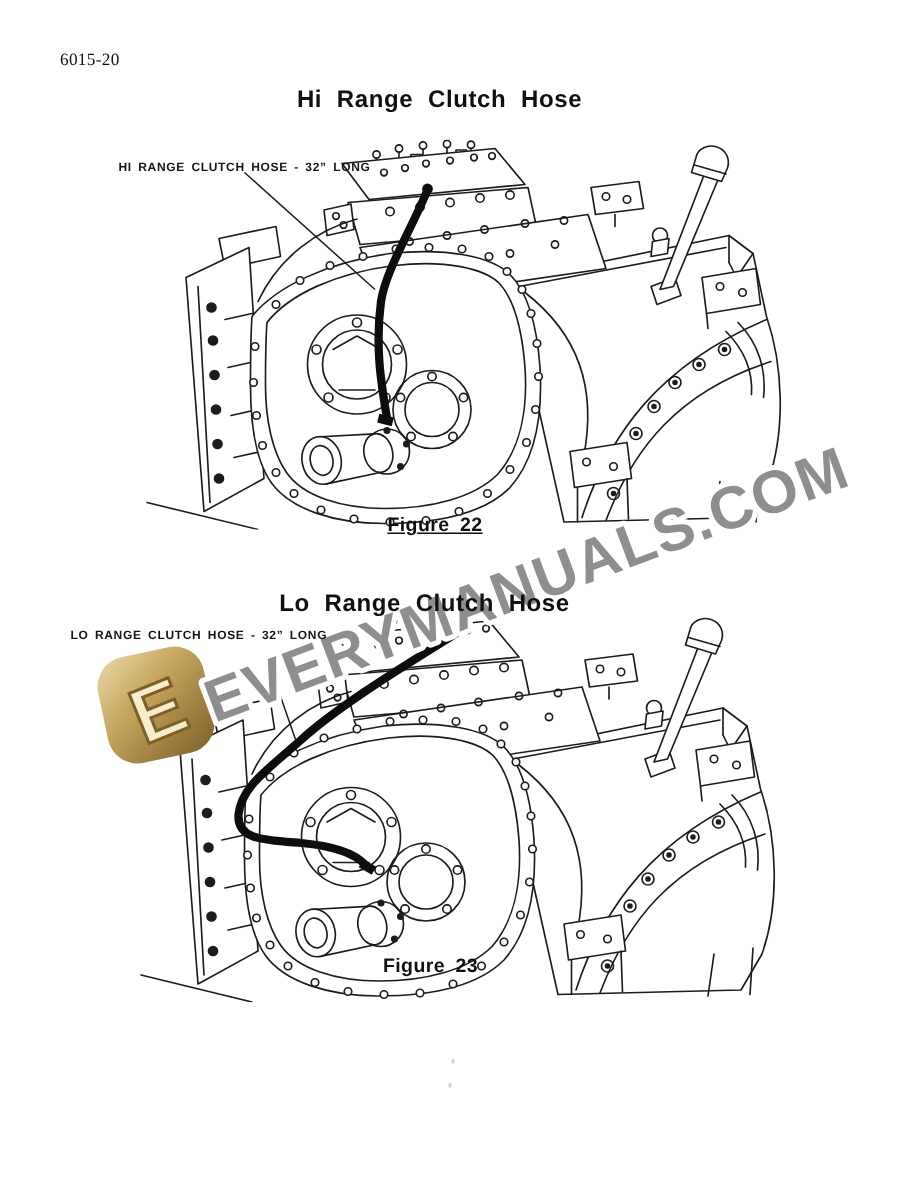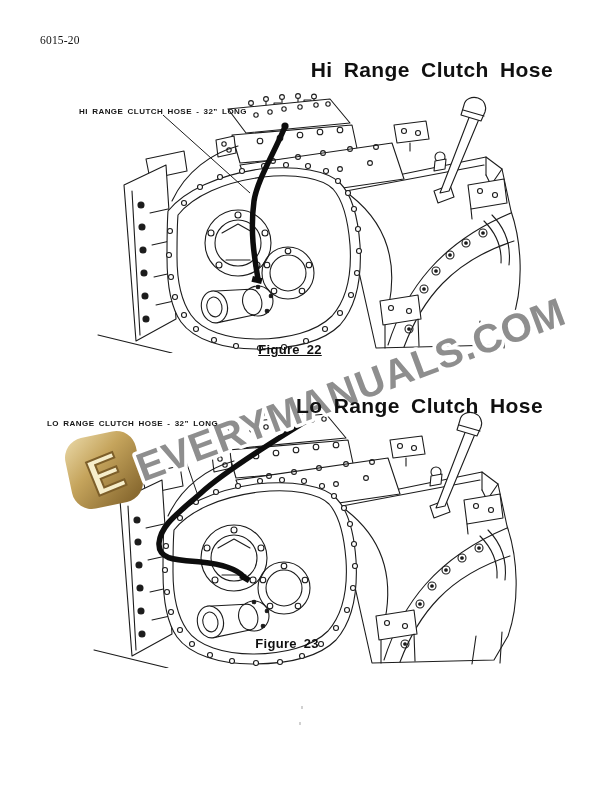--- a/index.html
+++ b/index.html
@@ -1,21 +1,21 @@
 <!DOCTYPE html>
 <html><head>
 <meta charset="utf-8">
 <style>
   html,body{margin:0;padding:0;}
   body{width:612px;height:792px;position:relative;background:#ffffff;overflow:hidden;
        font-family:"Liberation Sans",sans-serif;}
   .abs{position:absolute;}
   .pagenum{left:40px;top:34px;font-family:"Liberation Serif",serif;font-size:11.5px;
            color:#111;letter-spacing:.2px;z-index:8;}
-  .fig-title{font-weight:700;font-size:21px;color:#101010;text-align:right;
+  .fig-title{font-weight:700;font-size:16px;color:#101010;text-align:center;
              letter-spacing:.4px;word-spacing:5px;z-index:8;}
   .title-1{left:33px;top:58px;width:520px;}
   .title-2{left:23px;top:373px;width:520px;margin-top:21px;}
   .callout{font-weight:700;font-size:8px;color:#151515;letter-spacing:.45px;
            word-spacing:1.6px;white-space:nowrap;z-index:8;}
   .callout-1{left:65px;top:107px;padding-left:14px;}
   .callout-2{left:47px;top:419px;}
   .fig-caption{font-weight:700;font-size:13px;color:#101010;text-align:center;
                word-spacing:3px;letter-spacing:.3px;z-index:8;}
   .caption-1{left:90px;top:342px;width:400px;text-decoration:underline;}

